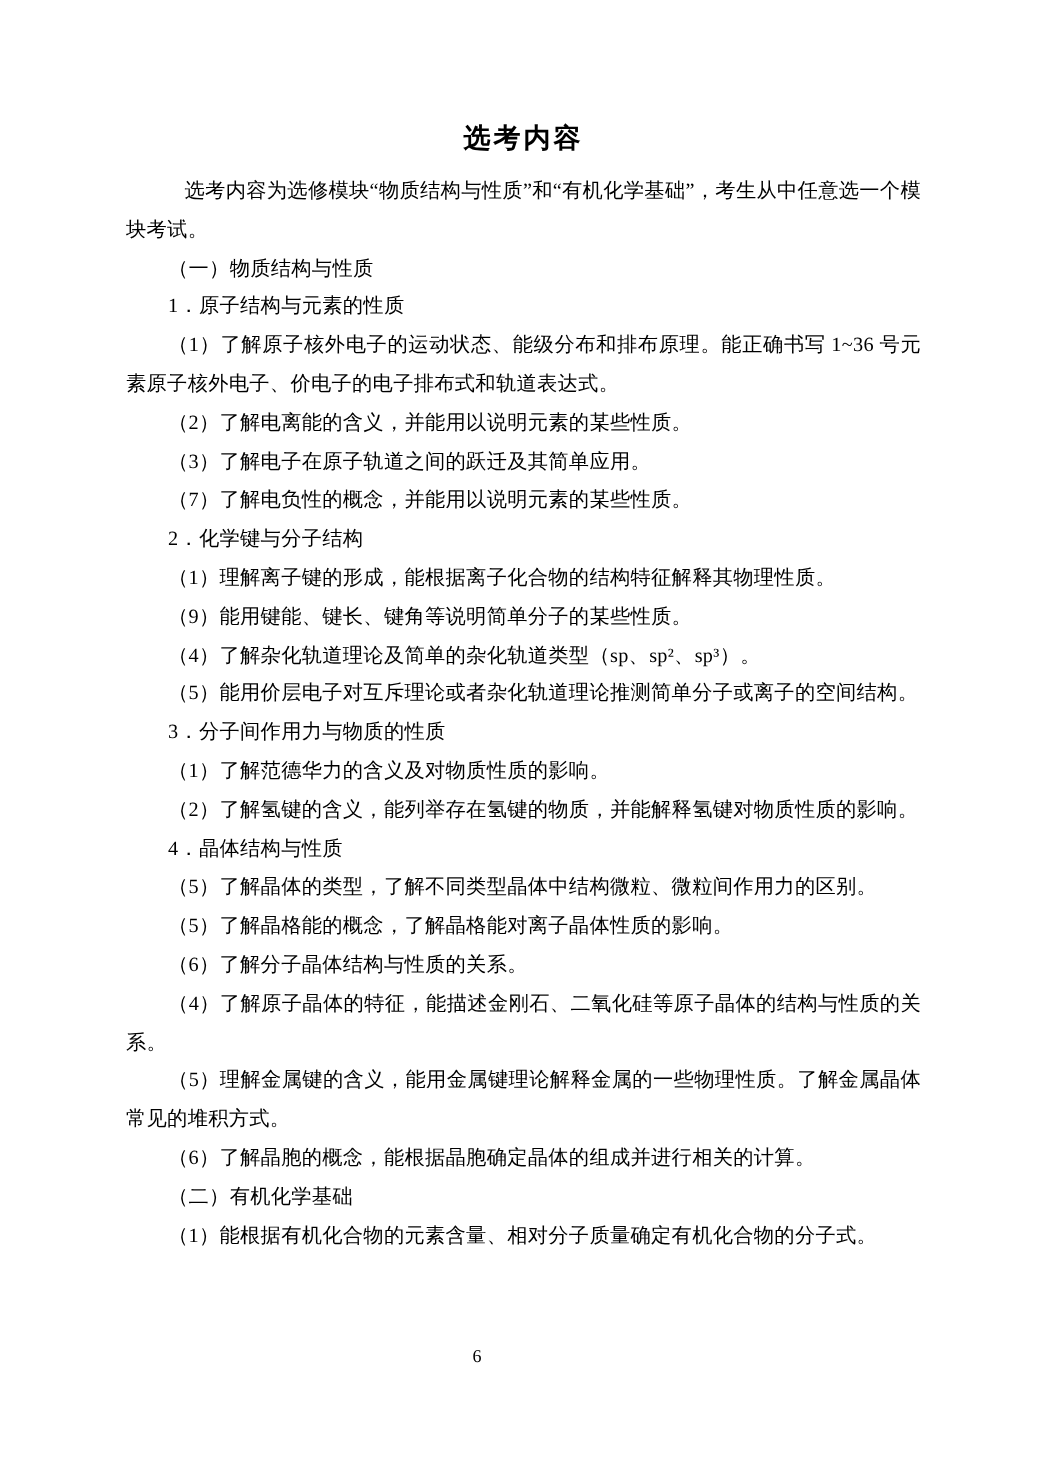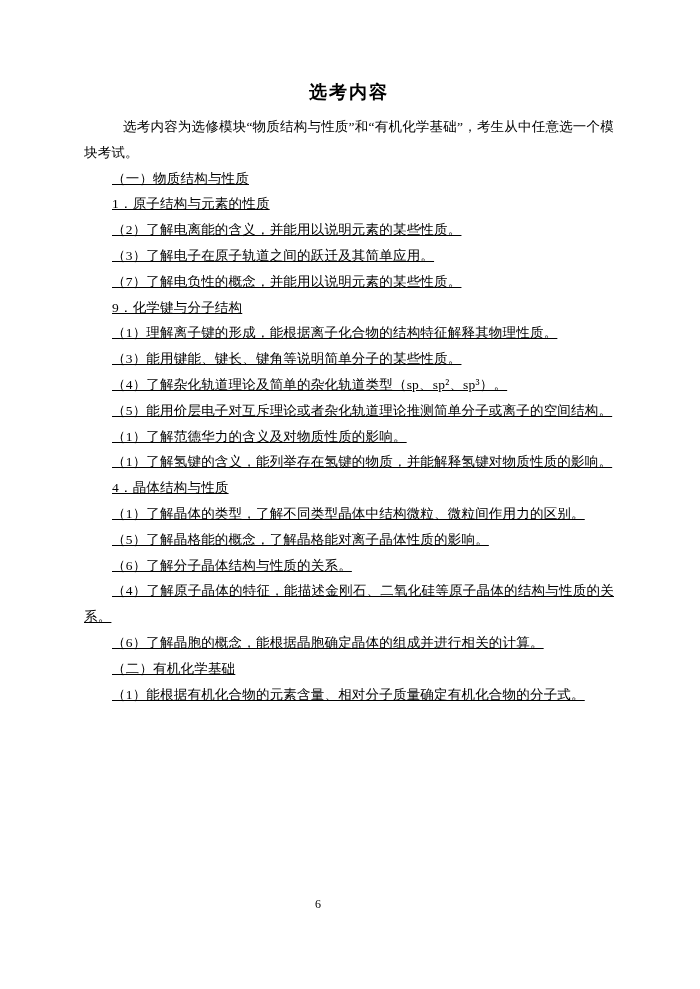--- a/index.html
+++ b/index.html
@@ -27,55 +27,58 @@
     letter-spacing: 2px;
   }
   .para {
     margin: 0;
     font-size: 13.5px;
     line-height: 25.8px;
     text-align: justify;
     letter-spacing: 0.2px;
   }
   .indent-intro { text-indent: 39px; }
-  .indent-item  { text-indent: 28px; text-decoration: underline; }
+  .indent-item  { text-indent: 28px; }
   .page-number {
     position: absolute;
     left: 0;
     right: 0;
     top: 896px;
     text-align: center;
     font-size: 12px;
     line-height: 16px;
   }
 </style>
 </head>
 <body>
 
 <div class="page">
   <div class="content">
     <h1 class="doc-title">选考内容</h1>
 
     <p class="para indent-intro">选考内容为选修模块“物质结构与性质”和“有机化学基础”，考生从中任意选一个模块考试。</p>
     <p class="para indent-item">（一）物质结构与性质</p>
     <p class="para indent-item">1．原子结构与元素的性质</p>
+    <p class="para indent-item">（1）了解原子核外电子的运动状态、能级分布和排布原理。能正确书写 1~36 号元素原子核外电子、价电子的电子排布式和轨道表达式。</p>
     <p class="para indent-item">（2）了解电离能的含义，并能用以说明元素的某些性质。</p>
     <p class="para indent-item">（3）了解电子在原子轨道之间的跃迁及其简单应用。</p>
     <p class="para indent-item">（7）了解电负性的概念，并能用以说明元素的某些性质。</p>
-    <p class="para indent-item">9．化学键与分子结构</p>
+    <p class="para indent-item">2．化学键与分子结构</p>
     <p class="para indent-item">（1）理解离子键的形成，能根据离子化合物的结构特征解释其物理性质。</p>
-    <p class="para indent-item">（3）能用键能、键长、键角等说明简单分子的某些性质。</p>
+    <p class="para indent-item">（9）能用键能、键长、键角等说明简单分子的某些性质。</p>
     <p class="para indent-item">（4）了解杂化轨道理论及简单的杂化轨道类型（sp、sp²、sp³）。</p>
     <p class="para indent-item">（5）能用价层电子对互斥理论或者杂化轨道理论推测简单分子或离子的空间结构。</p>
+    <p class="para indent-item">3．分子间作用力与物质的性质</p>
     <p class="para indent-item">（1）了解范德华力的含义及对物质性质的影响。</p>
-    <p class="para indent-item">（1）了解氢键的含义，能列举存在氢键的物质，并能解释氢键对物质性质的影响。</p>
+    <p class="para indent-item">（2）了解氢键的含义，能列举存在氢键的物质，并能解释氢键对物质性质的影响。</p>
     <p class="para indent-item">4．晶体结构与性质</p>
-    <p class="para indent-item">（1）了解晶体的类型，了解不同类型晶体中结构微粒、微粒间作用力的区别。</p>
+    <p class="para indent-item">（5）了解晶体的类型，了解不同类型晶体中结构微粒、微粒间作用力的区别。</p>
     <p class="para indent-item">（5）了解晶格能的概念，了解晶格能对离子晶体性质的影响。</p>
     <p class="para indent-item">（6）了解分子晶体结构与性质的关系。</p>
     <p class="para indent-item">（4）了解原子晶体的特征，能描述金刚石、二氧化硅等原子晶体的结构与性质的关系。</p>
+    <p class="para indent-item">（5）理解金属键的含义，能用金属键理论解释金属的一些物理性质。了解金属晶体常见的堆积方式。</p>
     <p class="para indent-item">（6）了解晶胞的概念，能根据晶胞确定晶体的组成并进行相关的计算。</p>
     <p class="para indent-item">（二）有机化学基础</p>
     <p class="para indent-item">（1）能根据有机化合物的元素含量、相对分子质量确定有机化合物的分子式。</p>
   </div>
 
   <div class="page-number">6</div>
 </div>
 
 </body></html>

